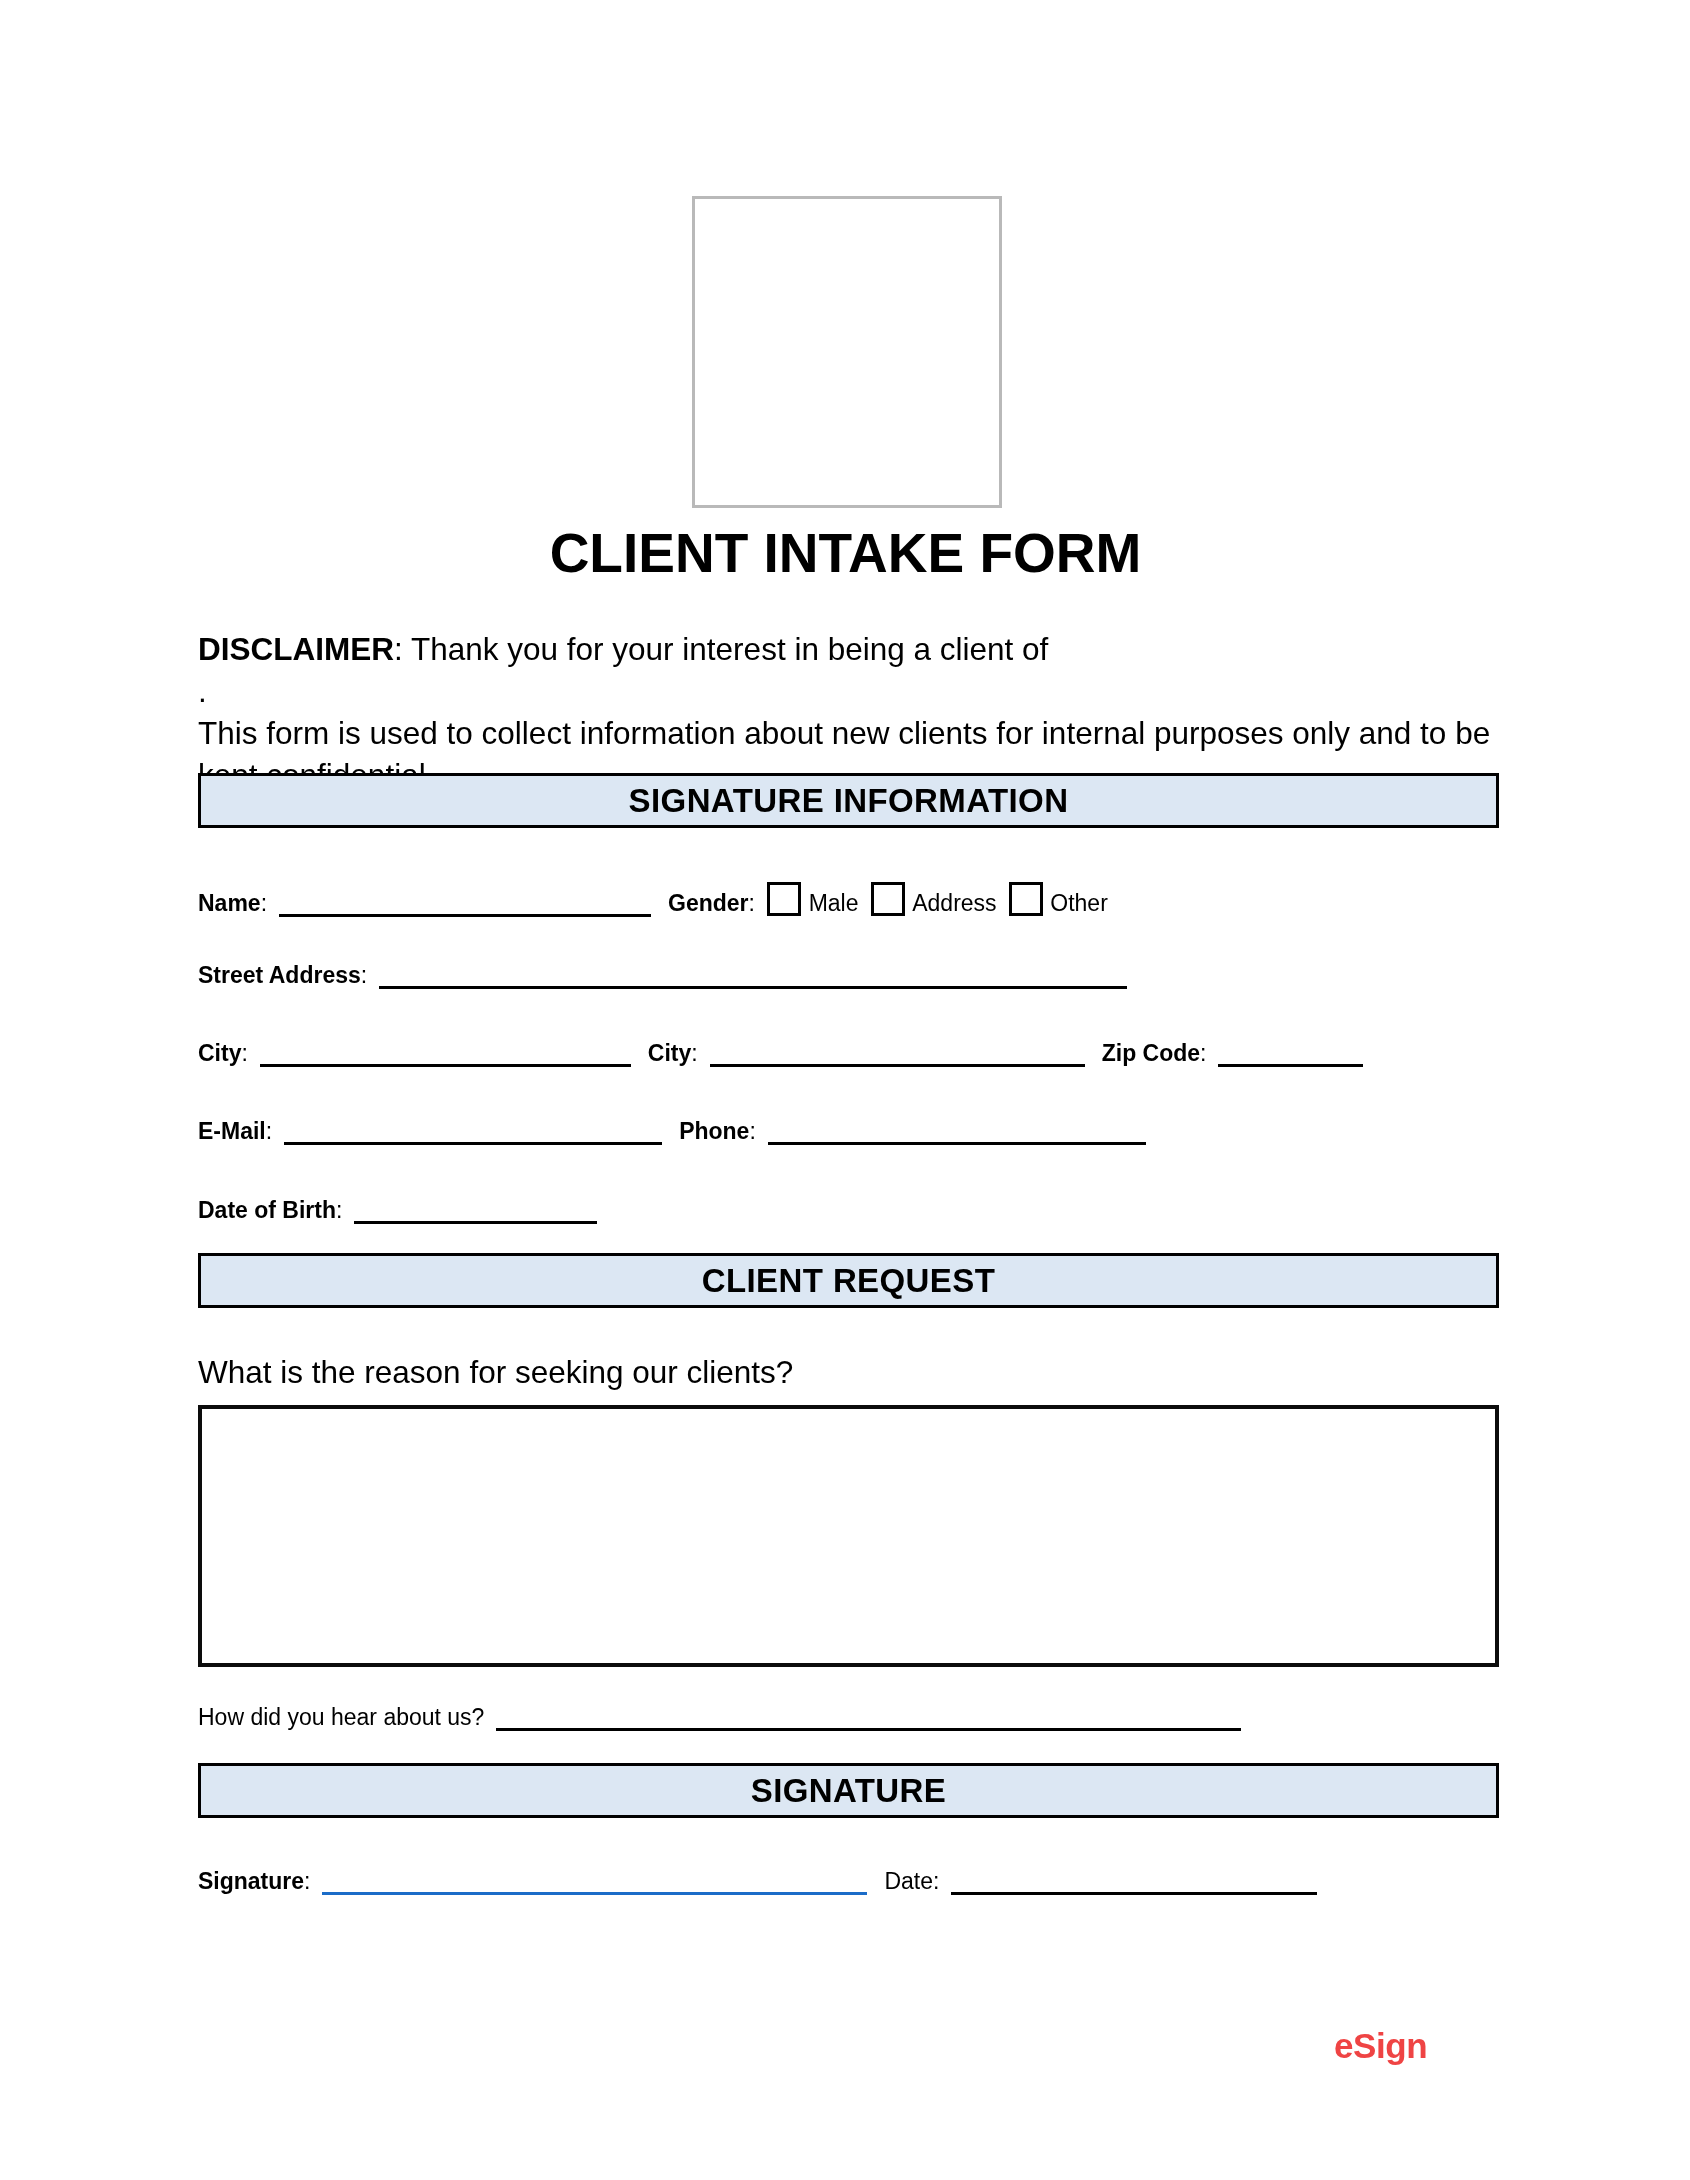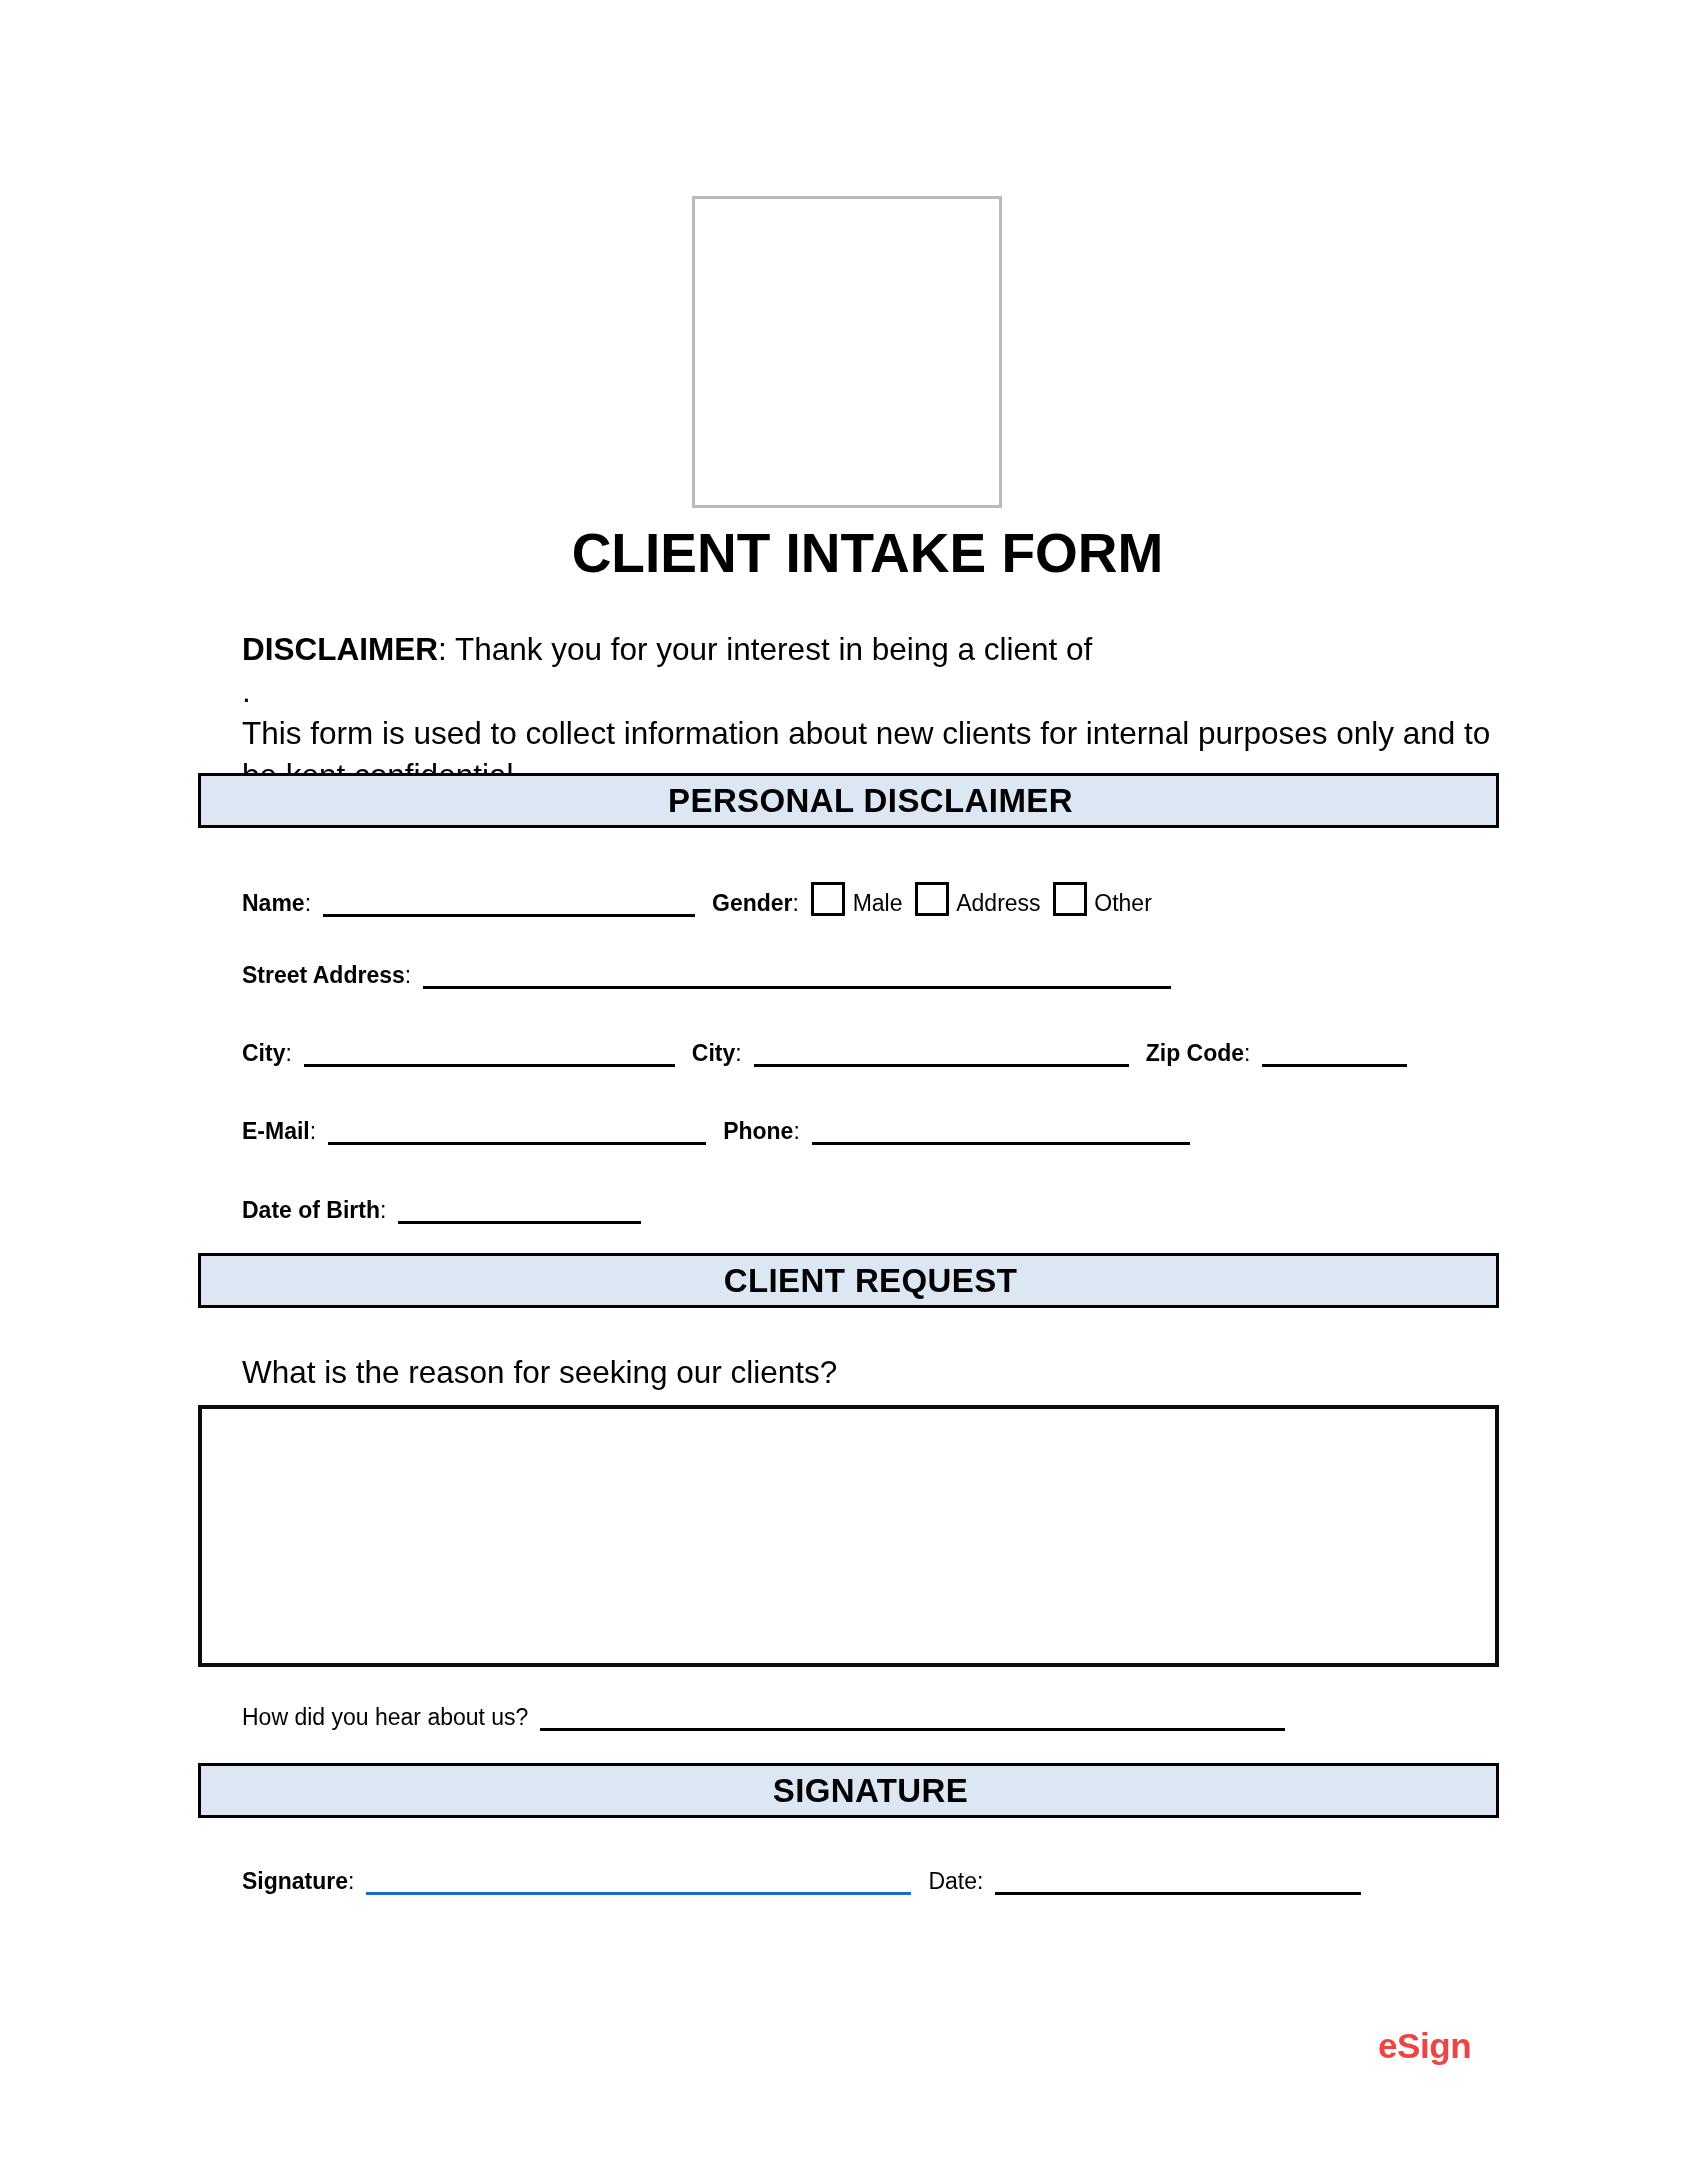--- a/index.html
+++ b/index.html
@@ -8,21 +8,21 @@
     font-family: "Liberation Sans", "DejaVu Sans", sans-serif;
     color: #000;
   }
   .page {
     position: relative;
     width: 1691px;
     height: 2181px;
     background: #ffffff;
     overflow: hidden;
   }
-  .abs { position: absolute; padding-left: 44px; }
+  .abs { position: absolute; }
 
   
   .logo-box {
     left: 692px; top: 196px;
     width: 310px; height: 312px;
     border: 3.4px solid var(--logo-border, #b9b9b9);
     background: #ffffff;
   }
 
   
@@ -111,21 +111,21 @@
   <div class="abs disclaimer">
     <div class="disc-line1">
       <span><b>DISCLAIMER</b><span>:</span> <span>Thank you for your interest in being a client of</span></span>
       <span class="disc-spacer"></span>
       <span>.</span>
     </div>
     <div>This form is used to collect information about new clients for internal purposes only and to be kept confidential.</div>
   </div>
 
   <div class="abs bar" style="top:773px">
-    <span>PERSONAL DISCLAIMER</span>
+    <span>SIGNATURE INFORMATION</span>
   </div>
 
   <div class="abs row" style="top:877px">
     <span class="lbl"><b>Name</b><span>:</span></span>
     <span class="blank" style="width:372px"></span>
     <span class="lbl gap-lg"><b>Gender</b><span>:</span></span>
     <span class="checkbox"></span>
     <span class="opt-label">Male</span>
     <span class="checkbox"></span>
     <span class="opt-label">Address</span>

